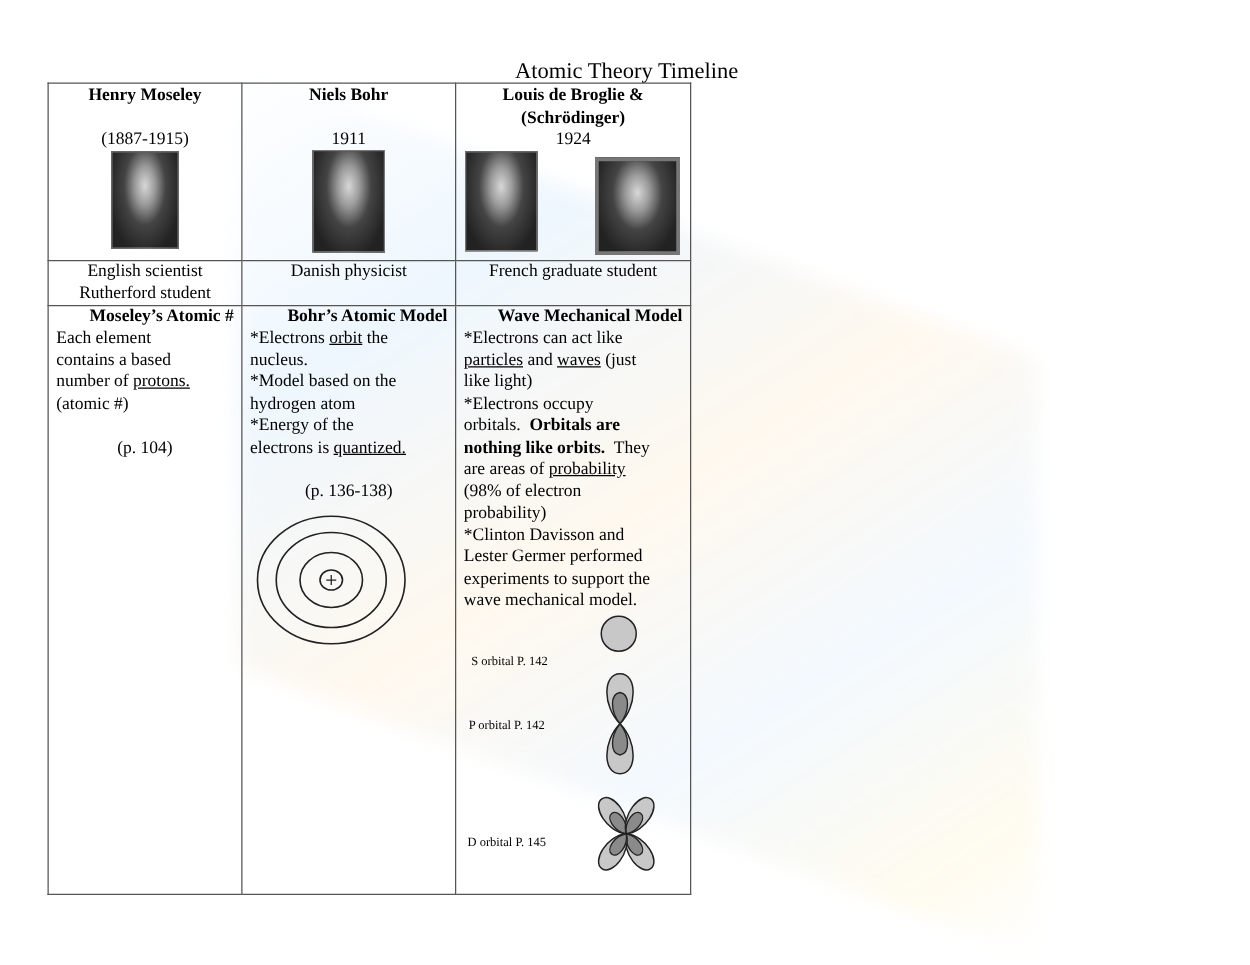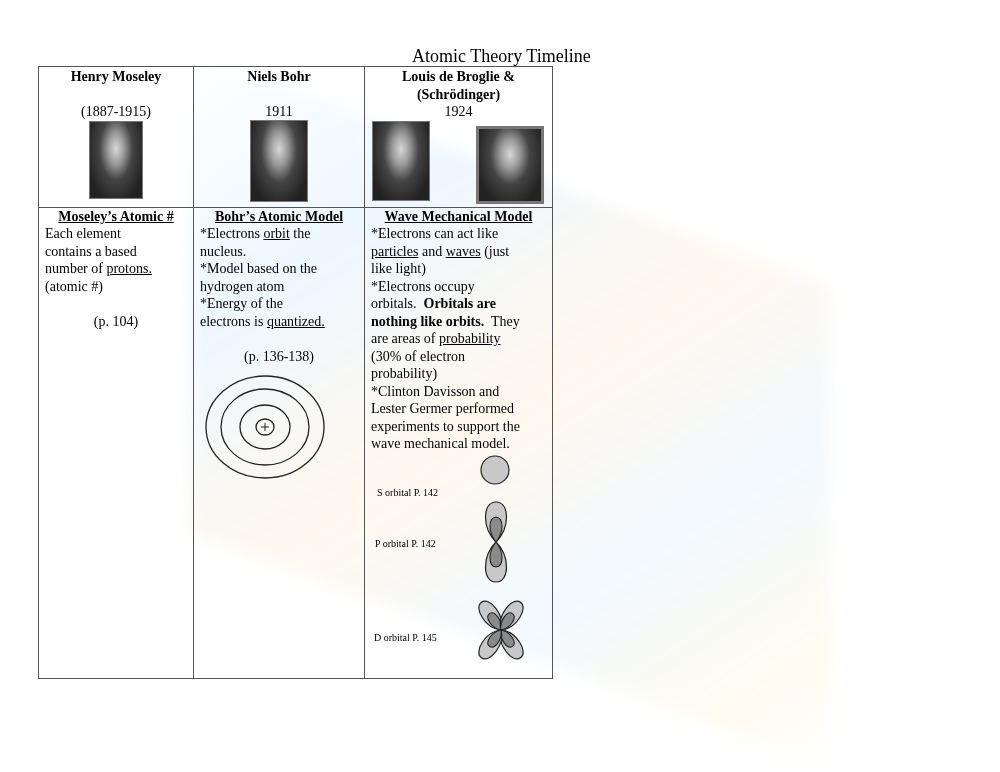--- a/index.html
+++ b/index.html
@@ -13,21 +13,21 @@
     table.timeline { position: absolute; left: 38px; top: 66px; border-collapse: collapse;
                      font-size: 14px; line-height: 17.5px; }
     table.timeline td { border: 1.3px solid #555; vertical-align: top; padding: 0; }
     .c1 { width: 142px; } .c2 { width: 158px; } .c3 { width: 175px; }
     .hdr { height: 132px; text-align: center; }
     .hdr .name { font-weight: bold; display: block; padding-top: 1px; }
     .photo { display: inline-block; background: #3a3a3a; border: 1px solid #777;
              background-image: radial-gradient(ellipse at 50% 35%, #d8d8d8 0%, #9a9a9a 22%, #444 45%, #222 80%); }
     .desc { text-align: center; height: 34px; }
     .body-cell { height: 470px; padding: 0 6px !important; }
-    .sec-title { font-weight: bold; text-decoration: underline; text-align: center; display: block; }
+    .sec-title { font-weight: bold; text-align: right; display: block; }
     .u { text-decoration: underline; }
     .b { font-weight: bold; }
     .center { text-align: center; display: block; }
     .orb-label { position: absolute; font-size: 10px; }
   </style>
 </head>
 <body>
 
 <div class="watermark"></div>
 
@@ -49,20 +49,32 @@
       <span class="photo" style="width:56px;height:80px;margin-top:0;"></span>
     </td>
     <td class="c3 hdr">
       <span class="name">Louis de Broglie &amp;</span>
       <span class="name" style="padding-top:0">(Schrödinger)</span>
       <div>1924</div>
       <div style="display:flex;justify-content:space-between;padding:0 8px 0 7px;">
         <span class="photo" style="width:56px;height:78px;"></span>
         <span class="photo" style="width:62px;height:72px;margin-top:5px;border:3px solid #777;"></span>
       </div>
+    </td>
+  </tr>
+  <tr>
+    <td class="c1 desc">
+      <div>English scientist</div>
+      <div>Rutherford student</div>
+    </td>
+    <td class="c2 desc">
+      <div>Danish physicist</div>
+    </td>
+    <td class="c3 desc">
+      <div>French graduate student</div>
     </td>
   </tr>
   <tr>
     <td class="c1 body-cell">
       <span class="sec-title">Moseley’s Atomic #</span>
       <div>Each element</div>
       <div>contains a based</div>
       <div><span>number of </span><span class="u">protons.</span></div>
       <div>(atomic #)</div>
       <div style="height:17.5px"></div>
@@ -91,21 +103,21 @@
     </td>
     <td class="c3 body-cell" style="position:relative;">
       <span class="sec-title">Wave Mechanical Model</span>
       <div>*Electrons can act like</div>
       <div><span class="u">particles</span><span> and </span><span class="u">waves</span><span> (just</span></div>
       <div>like light)</div>
       <div>*Electrons occupy</div>
       <div style="white-space:pre"><span>orbitals.  </span><span class="b">Orbitals are</span></div>
       <div style="white-space:pre"><span class="b">nothing like orbits.</span><span>  They</span></div>
       <div><span>are areas of </span><span class="u">probability</span></div>
-      <div>(30% of electron</div>
+      <div>(98% of electron</div>
       <div>probability)</div>
       <div>*Clinton Davisson and</div>
       <div>Lester Germer performed</div>
       <div>experiments to support the</div>
       <div>wave mechanical model.</div>
 
       <span class="orb-label" style="left:12px;top:276px;">S orbital P. 142</span>
       <span class="orb-label" style="left:10px;top:327px;">P orbital P. 142</span>
       <span class="orb-label" style="left:9px;top:421px;text-align:center;">D orbital P. 145</span>
 

